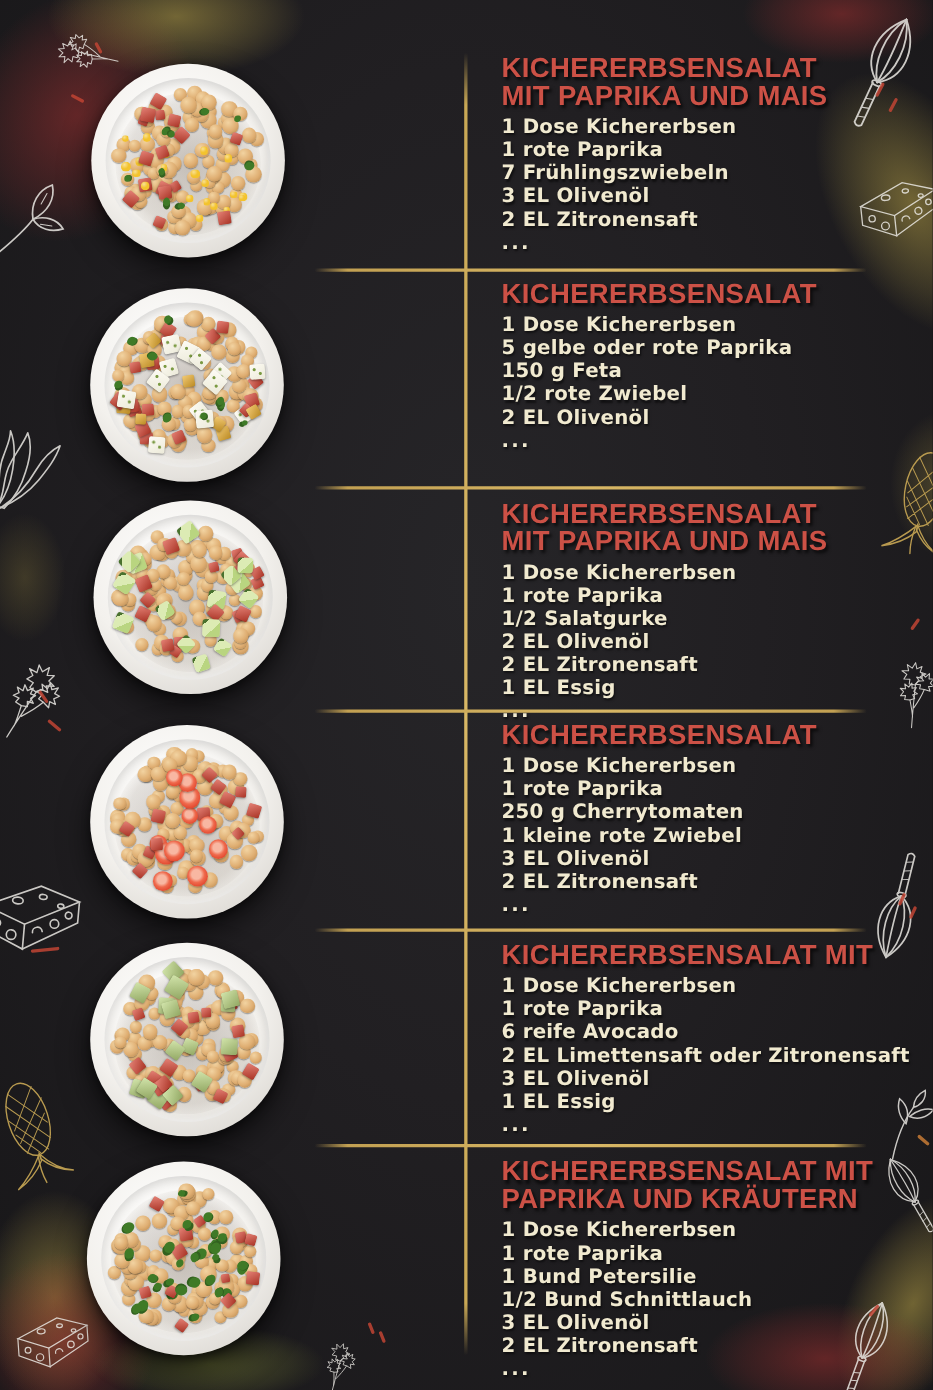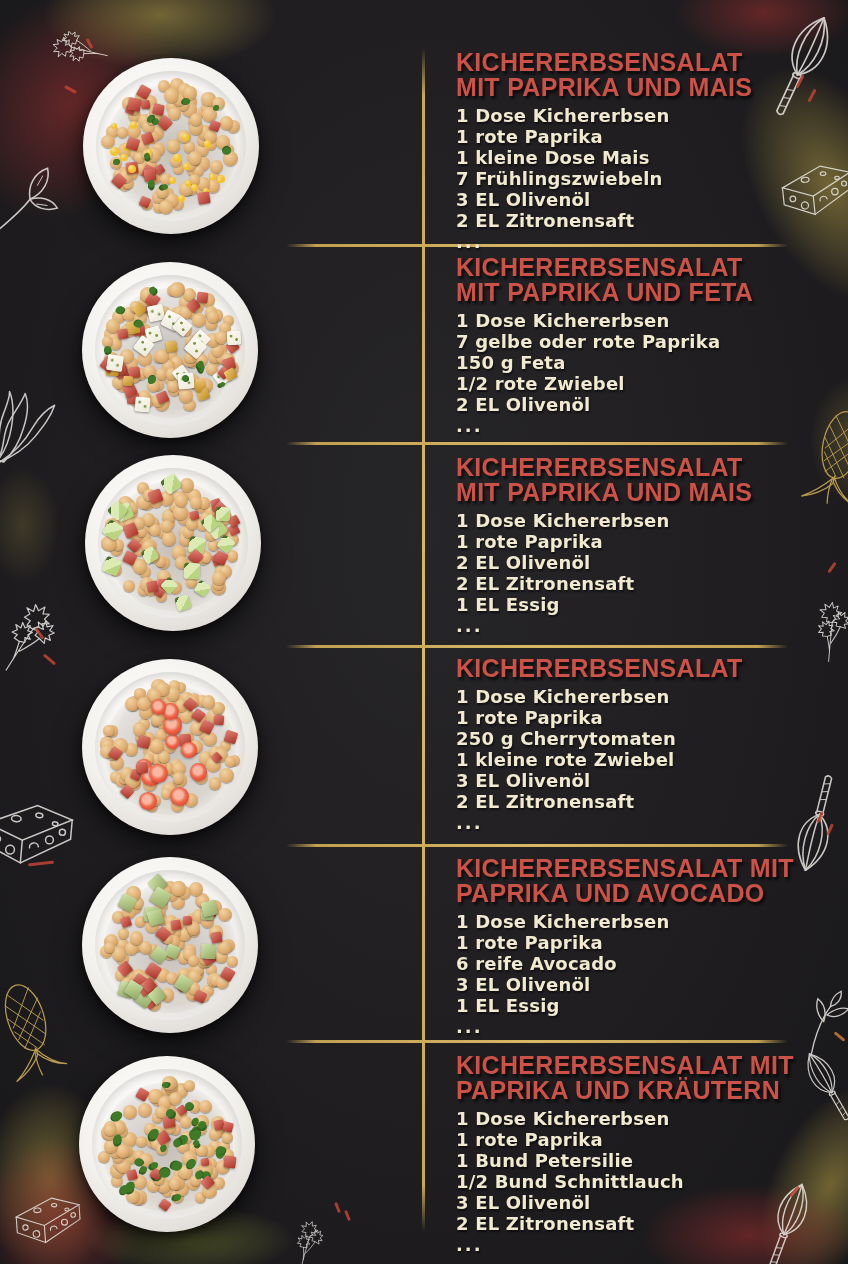--- a/index.html
+++ b/index.html
@@ -1086,49 +1086,48 @@
     </div>
 
   <section class="recipe" style="top:50px">
     <h2>
         <span>KICHERERBSENSALAT</span>
         <span>MIT PAPRIKA UND MAIS</span>
       </h2>
     <ul class="ing">
         <li>1 Dose Kichererbsen</li>
         <li>1 rote Paprika</li>
-        <li>1 kleine Dose Mais</li>
         <li>7 Frühlingszwiebeln</li>
         <li>3 EL Olivenöl</li>
         <li>2 EL Zitronensaft</li>
         <li class="dots">...</li>
       </ul>
   </section>
   <section class="recipe" style="top:255px">
     <h2>
         <span>KICHERERBSENSALAT</span>
-        <span>MIT PAPRIKA UND FETA</span>
       </h2>
     <ul class="ing">
         <li>1 Dose Kichererbsen</li>
-        <li>7 gelbe oder rote Paprika</li>
+        <li>5 gelbe oder rote Paprika</li>
         <li>150 g Feta</li>
         <li>1/2 rote Zwiebel</li>
         <li>2 EL Olivenöl</li>
         <li class="dots">...</li>
       </ul>
   </section>
   <section class="recipe" style="top:455px">
     <h2>
         <span>KICHERERBSENSALAT</span>
         <span>MIT PAPRIKA UND MAIS</span>
       </h2>
     <ul class="ing">
         <li>1 Dose Kichererbsen</li>
         <li>1 rote Paprika</li>
+        <li>1/2 Salatgurke</li>
         <li>2 EL Olivenöl</li>
         <li>2 EL Zitronensaft</li>
         <li>1 EL Essig</li>
         <li class="dots">...</li>
       </ul>
   </section>
   <section class="recipe" style="top:656px">
     <h2>
         <span>KICHERERBSENSALAT</span>
       </h2>
@@ -1138,26 +1137,26 @@
         <li>250 g Cherrytomaten</li>
         <li>1 kleine rote Zwiebel</li>
         <li>3 EL Olivenöl</li>
         <li>2 EL Zitronensaft</li>
         <li class="dots">...</li>
       </ul>
   </section>
   <section class="recipe" style="top:856px">
     <h2>
         <span>KICHERERBSENSALAT MIT</span>
-        <span>PAPRIKA UND AVOCADO</span>
       </h2>
     <ul class="ing">
         <li>1 Dose Kichererbsen</li>
         <li>1 rote Paprika</li>
         <li>6 reife Avocado</li>
+        <li>2 EL Limettensaft oder Zitronensaft</li>
         <li>3 EL Olivenöl</li>
         <li>1 EL Essig</li>
         <li class="dots">...</li>
       </ul>
   </section>
   <section class="recipe" style="top:1053px">
     <h2>
         <span>KICHERERBSENSALAT MIT</span>
         <span>PAPRIKA UND KRÄUTERN</span>
       </h2>

